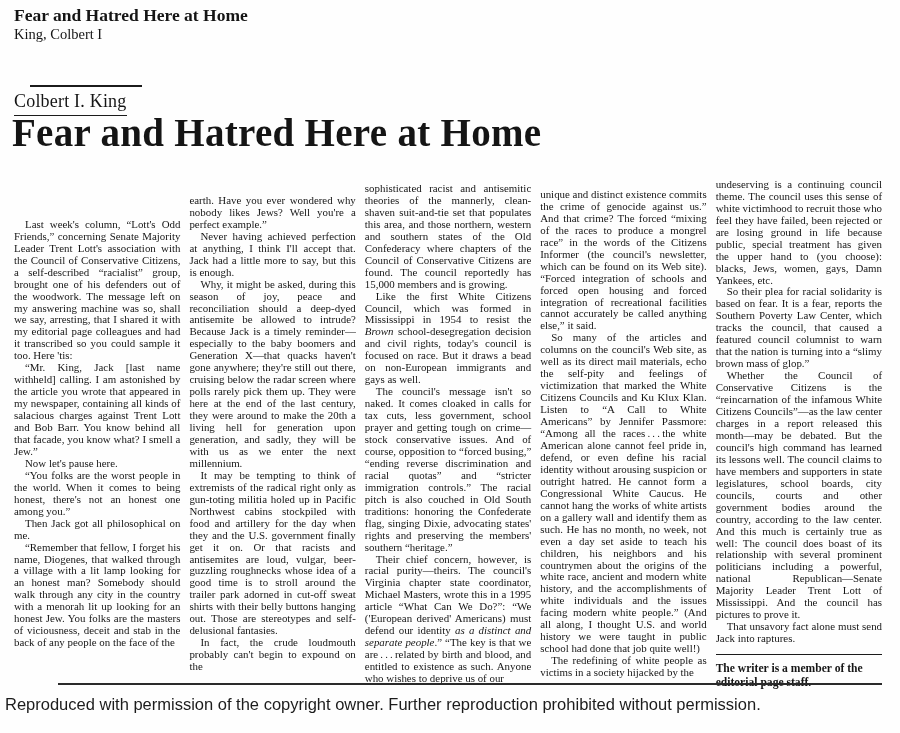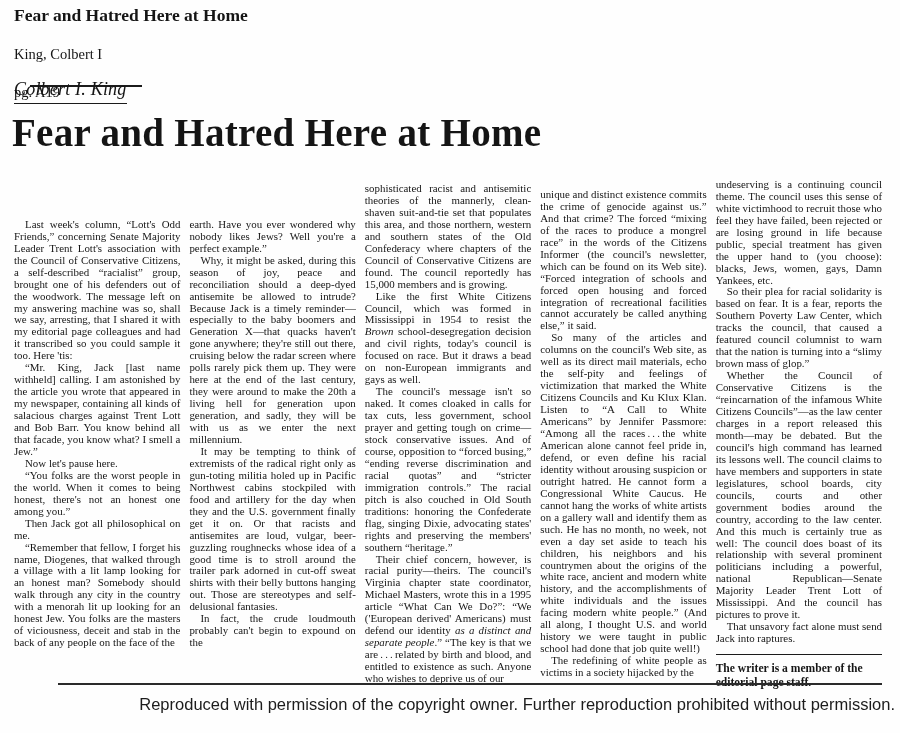--- a/index.html
+++ b/index.html
@@ -5,27 +5,27 @@
   html,body{margin:0;padding:0;}
   body{
     width:900px;height:733px;overflow:hidden;position:relative;
     background:#fefefe;color:#151515;
     font-family:"Liberation Serif","DejaVu Serif",serif;
     -webkit-font-smoothing:antialiased;
   }
   
   .cite{position:absolute;left:14px;top:5px;line-height:1.22;}
   .cite .t{font-size:17.5px;font-weight:bold;}
-  .cite .l{font-size:14.5px;margin-top:20px;}
+  .cite .l{font-size:14.5px;}
   .cite .src i{font-style:italic;}
   
   .rule-top{position:absolute;left:30px;top:85px;width:112px;height:2px;background:#1b1b1b;}
   .byline{
-    position:absolute;left:14px;top:79px;
-    font-style:italic;font-size:18px;letter-spacing:.2px;
+    position:absolute;left:14px;top:91px;
+    font-size:18px;letter-spacing:.2px;
     padding-bottom:3px;border-bottom:1.5px solid #1b1b1b;
   }
   .headline{
     position:absolute;left:12px;top:110px;
     font-size:39px;font-weight:bold;letter-spacing:.3px;white-space:nowrap;
   }
   
   .columns{
     position:absolute;left:14px;top:178px;width:868px;height:512px;
     display:flex;gap:9px;align-items:center;
@@ -41,47 +41,47 @@
   .footer-note-rule{border:none;border-top:1.5px solid #1b1b1b;margin:9px 0 7px 0;}
   .footer-note{
     font-weight:bold;font-size:11.6px;line-height:13.5px;
     text-indent:0 !important;text-align:left;
   }
   
   .bottom-rule{position:absolute;left:58px;top:683px;width:824px;height:2px;background:#2a2a2a;}
   .copyright{
     position:absolute;left:5px;top:695px;width:890px;
     font-family:"Liberation Sans","DejaVu Sans",sans-serif;
-    font-size:16.5px;color:#1c1c1c;text-align:right;
+    font-size:16.5px;color:#1c1c1c;
   }
 </style>
 </head>
 <body>
 
 <div class="cite">
   <div class="t">Fear and Hatred Here at Home</div>
   <div class="l">King, Colbert I</div>
-  <div class="l">pg. A19</div>
 </div>
 
 <div class="rule-top"></div>
 <div class="byline">Colbert I. King</div>
 <div class="headline">Fear and Hatred Here at Home</div>
 
 <div class="columns">
     <div class="col">
       <p>Last week's column, “Lott's Odd Friends,” concerning Senate Majority Leader Trent Lott's association with the Council of Conservative Citizens, a self-described “racialist” group, brought one of his defenders out of the woodwork. The message left on my answering machine was so, shall we say, arresting, that I shared it with my editorial page colleagues and had it transcribed so you could sample it too. Here 'tis:</p>
       <p>“Mr. King, Jack [last name withheld] calling. I am astonished by the article you wrote that appeared in my newspaper, containing all kinds of salacious charges against Trent Lott and Bob Barr. You know behind all that facade, you know what? I smell a Jew.”</p>
       <p>Now let's pause here.</p>
       <p>“You folks are the worst people in the world. When it comes to being honest, there's not an honest one among you.”</p>
       <p>Then Jack got all philosophical on me.</p>
       <p>“Remember that fellow, I forget his name, Diogenes, that walked through a village with a lit lamp looking for an honest man? Somebody should walk through any city in the country with a menorah lit up looking for an honest Jew. You folks are the masters of viciousness, deceit and stab in the back of any people on the face of the</p>
     </div>
     <div class="col cont">
       <p>earth. Have you ever wondered why nobody likes Jews? Well you're a perfect example.”</p>
+      <p>Never having achieved perfection at anything, I think I'll accept that. Jack had a little more to say, but this is enough.</p>
       <p>Why, it might be asked, during this season of joy, peace and reconciliation should a deep-dyed antisemite be allowed to intrude? Because Jack is a timely reminder—especially to the baby boomers and Generation X—that quacks haven't gone anywhere; they're still out there, cruising below the radar screen where polls rarely pick them up. They were here at the end of the last century, they were around to make the 20th a living hell for generation upon generation, and sadly, they will be with us as we enter the next millennium.</p>
       <p>It may be tempting to think of extremists of the radical right only as gun-toting militia holed up in Pacific Northwest cabins stockpiled with food and artillery for the day when they and the U.S. government finally get it on. Or that racists and antisemites are loud, vulgar, beer-guzzling roughnecks whose idea of a good time is to stroll around the trailer park adorned in cut-off sweat shirts with their belly buttons hanging out. Those are stereotypes and self-delusional fantasies.</p>
       <p>In fact, the crude loudmouth probably can't begin to expound on the</p>
     </div>
     <div class="col cont">
       <p>sophisticated racist and antisemitic theories of the mannerly, clean-shaven suit-and-tie set that populates this area, and those northern, western and southern states of the Old Confederacy where chapters of the Council of Conservative Citizens are found. The council reportedly has 15,000 members and is growing.</p>
       <p>Like the first White Citizens Council, which was formed in Mississippi in 1954 to resist the <i>Brown</i> school-desegregation decision and civil rights, today's council is focused on race. But it draws a bead on non-European immigrants and gays as well.</p>
       <p>The council's message isn't so naked. It comes cloaked in calls for tax cuts, less government, school prayer and getting tough on crime—stock conservative issues. And of course, opposition to “forced busing,” “ending reverse discrimination and racial quotas” and “stricter immigration controls.” The racial pitch is also couched in Old South traditions: honoring the Confederate flag, singing Dixie, advocating states' rights and preserving the members' southern “heritage.”</p>
       <p>Their chief concern, however, is racial purity—theirs. The council's Virginia chapter state coordinator, Michael Masters, wrote this in a 1995 article “What Can We Do?”: “We ('European derived' Americans) must defend our identity <i>as a distinct and separate people</i>.” “The key is that we are . . . related by birth and blood, and entitled to existence as such. Anyone who wishes to deprive us of our</p>
     </div>

